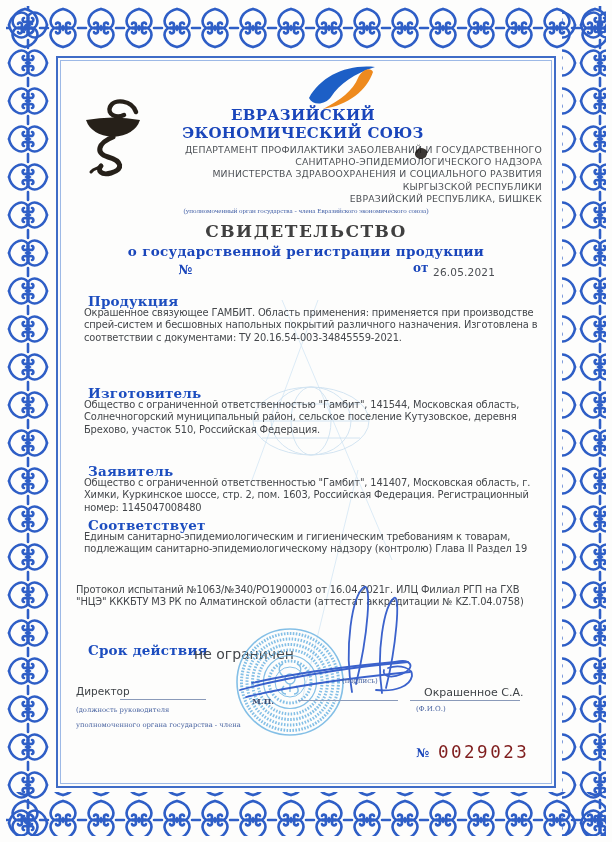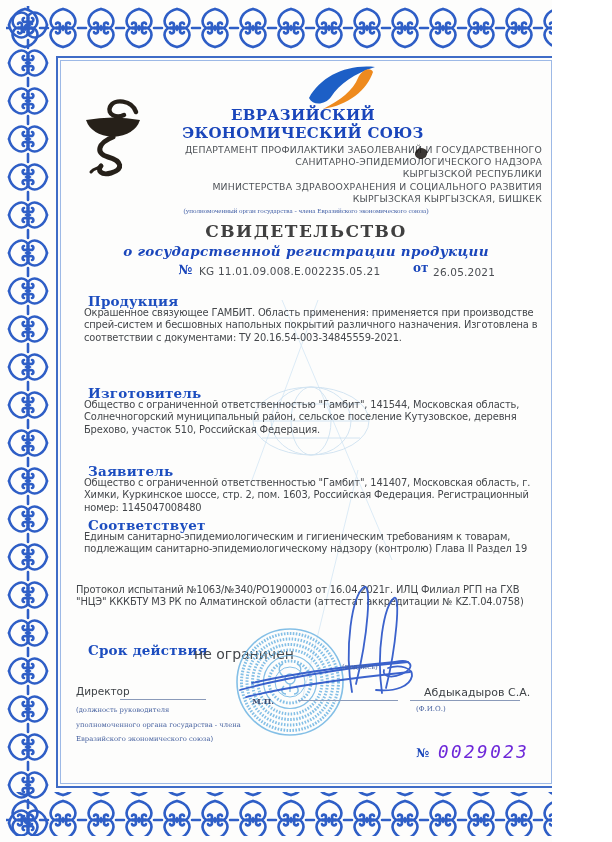--- a/index.html
+++ b/index.html
@@ -1,49 +1,49 @@
 <!DOCTYPE html>
 <html><head>
 <meta charset="utf-8">
 <style>
   html,body{margin:0;padding:0;background:#ffffff;}
-  .page{position:relative;width:552px;height:842px;background:#fdfdfc;overflow:hidden;
+  .page{position:relative;width:612px;height:842px;background:#fdfdfc;overflow:hidden;
         font-family:"DejaVu Sans","Liberation Sans",sans-serif;}
   .abs{position:absolute;}
   svg{display:block;}
   .frame{position:absolute;left:56px;top:56px;width:500px;height:732px;
          border:2.5px solid #3f6cc7;box-sizing:border-box;}
   .frame-inner{position:absolute;left:2px;top:2px;right:2px;bottom:2px;border:1px solid #9db9e6;}
   .union-title{left:146px;top:106px;width:314px;text-align:center;
     font-family:"DejaVu Serif","Liberation Serif",serif;font-weight:bold;font-size:15px;
     color:#1a46bb;letter-spacing:.3px;}
   .dept{left:70px;top:144px;width:472px;text-align:right;color:#4e5257;
     font-size:9.3px;line-height:12.2px;letter-spacing:.2px;}
   .auth-note{left:70px;top:207px;width:472px;text-align:center;color:#4663a8;
     font-family:Liberation Serif, serif;font-size:7px;}
   .doc-title{left:60px;top:221px;width:492px;text-align:center;color:#404040;
     font-family:"DejaVu Serif","Liberation Serif",serif;font-weight:bold;font-size:17px;letter-spacing:1.5px;}
   .doc-subtitle{left:60px;top:243px;width:492px;text-align:center;color:#1a46bb;
-    font-family:"DejaVu Serif","Liberation Serif",serif;font-weight:bold;font-size:13.5px;letter-spacing:.3px;font-style:italic;}
+    font-family:"DejaVu Serif","Liberation Serif",serif;font-weight:bold;font-size:13.5px;letter-spacing:.3px;}
   .num-label{font-family:"DejaVu Serif","Liberation Serif",serif;font-weight:bold;
     font-size:13px;color:#1a46bb;}
   .num-value{font-size:10.5px;color:#4b4e53;letter-spacing:.2px;}
   .sec-h{font-family:"DejaVu Serif","Liberation Serif",serif;font-weight:bold;
     font-size:13.5px;color:#1c4dbf;letter-spacing:.2px;}
   .sec-b{font-size:9.9px;line-height:12.4px;color:#44474b;letter-spacing:-.15px;width:466px;}
   .validity-val{font-size:14px;color:#44474b;}
   .sign-label{font-size:10.5px;color:#3e4246;}
   .uline{border-top:1px solid #8a9ab9;height:0;}
   .small-note{font-family:"DejaVu Serif","Liberation Serif",serif;font-size:6.8px;
     color:#46619f;line-height:14px;}
   .mp{font-family:"DejaVu Serif","Liberation Serif",serif;font-size:8px;color:#3c4a6e;font-weight:bold;}
   .serial-label{font-family:"DejaVu Serif","Liberation Serif",serif;font-weight:bold;
     font-size:12px;color:#1a46bb;}
   .serial-value{font-family:"DejaVu Sans Mono","Liberation Mono",monospace;
-    font-size:17.5px;color:#6d28d9;letter-spacing:2.5px;font-style:italic;}
+    font-size:17.5px;color:#7f1d1d;letter-spacing:2.5px;}
   .blot{left:415px;top:148px;width:12px;height:11px;background:#17130f;opacity:.85;
     border-radius:60% 40% 55% 45%;transform:rotate(12deg);}
 </style>
 </head>
 <body>
 
 <div class="page">
 
   <svg class="abs" style="left:0;top:0" width="612" height="842">
     <defs>
@@ -107,34 +107,33 @@
     <path d="M2 24 Q29 19 56 24 Q51 39 29 41 Q7 39 2 24 Z" fill="#262019"></path>
     <path d="M29 41 C14 47 11 57 24 61 C38 65 40 73 27 77 C17 80 13 74 17 70" fill="none" stroke="#262019" stroke-width="5" stroke-linecap="round"></path>
     <path d="M17 70 C14 73 10 72 7 76" fill="none" stroke="#262019" stroke-width="3" stroke-linecap="round"></path>
   </svg>
 
   <div class="abs union-title">ЕВРАЗИЙСКИЙ ЭКОНОМИЧЕСКИЙ СОЮЗ</div>
 
   <div class="abs dept">
     <div>ДЕПАРТАМЕНТ ПРОФИЛАКТИКИ ЗАБОЛЕВАНИЙ И ГОСУДАРСТВЕННОГО</div>
     <div>САНИТАРНО-ЭПИДЕМИОЛОГИЧЕСКОГО НАДЗОРА</div>
+    <div>МИНИСТЕРСТВА ЗДРАВООХРАНЕНИЯ И СОЦИАЛЬНОГО РАЗВИТИЯ</div>
     <div>КЫРГЫЗСКОЙ РЕСПУБЛИКИ</div>
-    <div>МИНИСТЕРСТВА ЗДРАВООХРАНЕНИЯ И СОЦИАЛЬНОГО РАЗВИТИЯ</div>
-    <div>КЫРГЫЗСКАЯ КЫРГЫЗСКАЯ, БИШКЕК</div>
+    <div>ЕВРАЗИЙСКИЙ РЕСПУБЛИКА, БИШКЕК</div>
   </div>
 
   <div class="abs blot"></div>
 
   <div class="abs auth-note">(уполномоченный орган государства - члена Евразийского экономического союза)</div>
 
   <div class="abs doc-title">СВИДЕТЕЛЬСТВО</div>
   <div class="abs doc-subtitle">о государственной регистрации продукции</div>
 
   <span class="abs num-label" style="left:178px;top:262px">№</span>
-  <span class="abs num-value" style="left:199px;top:265px">KG 11.01.09.008.E.002235.05.21</span>
   <span class="abs num-label" style="left:413px;top:261px;font-size:12px">от</span>
   <span class="abs num-value" style="left:433px;top:266px">26.05.2021</span>
 
   <div class="abs sec-h" style="left:88px;top:293px">Продукция</div>
   <div class="abs sec-b" style="left:84px;top:307px">Окрашенное связующее ГАМБИТ. Область применения: применяется при производстве спрей-систем и бесшовных напольных покрытий различного назначения. Изготовлена в соответствии с документами: ТУ 20.16.54-003-34845559-2021.</div>
 
   <div class="abs sec-h" style="left:88px;top:385px">Изготовитель</div>
   <div class="abs sec-b" style="left:84px;top:399px">Общество с ограниченной ответственностью "Гамбит", 141544, Московская область, Солнечногорский муниципальный район, сельское поселение Кутузовское, деревня Брехово, участок 510, Российская Федерация.</div>
 
   <div class="abs sec-h" style="left:88px;top:463px">Заявитель</div>
@@ -175,27 +174,26 @@
       <path d="M165 84 C182 80 186 90 172 96 C160 101 152 98 154 92"></path>
       <path d="M146 112 C166 114 180 108 182 98 C183 90 170 86 158 90"></path>
     </g>
   </svg>
 
   <div class="abs sign-label" style="left:76px;top:685px">Директор</div>
   <div class="abs uline" style="left:120px;top:699px;width:86px"></div>
   <div class="abs small-note" style="left:76px;top:703px;line-height:14.5px">
     <div>(должность руководителя</div>
     <div>уполномоченного органа государства - члена</div>
-    <div>Евразийского экономического союза)</div>
   </div>
 
   <span class="abs mp" style="left:252px;top:696px">М.П.</span>
   <div class="abs uline" style="left:298px;top:700px;width:100px"></div>
-  <span class="abs small-note" style="left:342px;top:660px;font-size:7px">(подпись)</span>
+  <span class="abs small-note" style="left:342px;top:674px;font-size:7px">(подпись)</span>
 
-  <span class="abs sign-label" style="left:424px;top:686px;font-size:11px">Абдыкадыров С.А.</span>
+  <span class="abs sign-label" style="left:424px;top:686px;font-size:11px">Окрашенное С.А.</span>
   <div class="abs uline" style="left:410px;top:700px;width:110px"></div>
   <span class="abs small-note" style="left:416px;top:702px;font-size:7px">(Ф.И.О.)</span>
 
   <span class="abs serial-label" style="left:416px;top:746px">№</span>
   <span class="abs serial-value" style="left:438px;top:742px">0029023</span>
 
 </div>
 
 </body></html>

